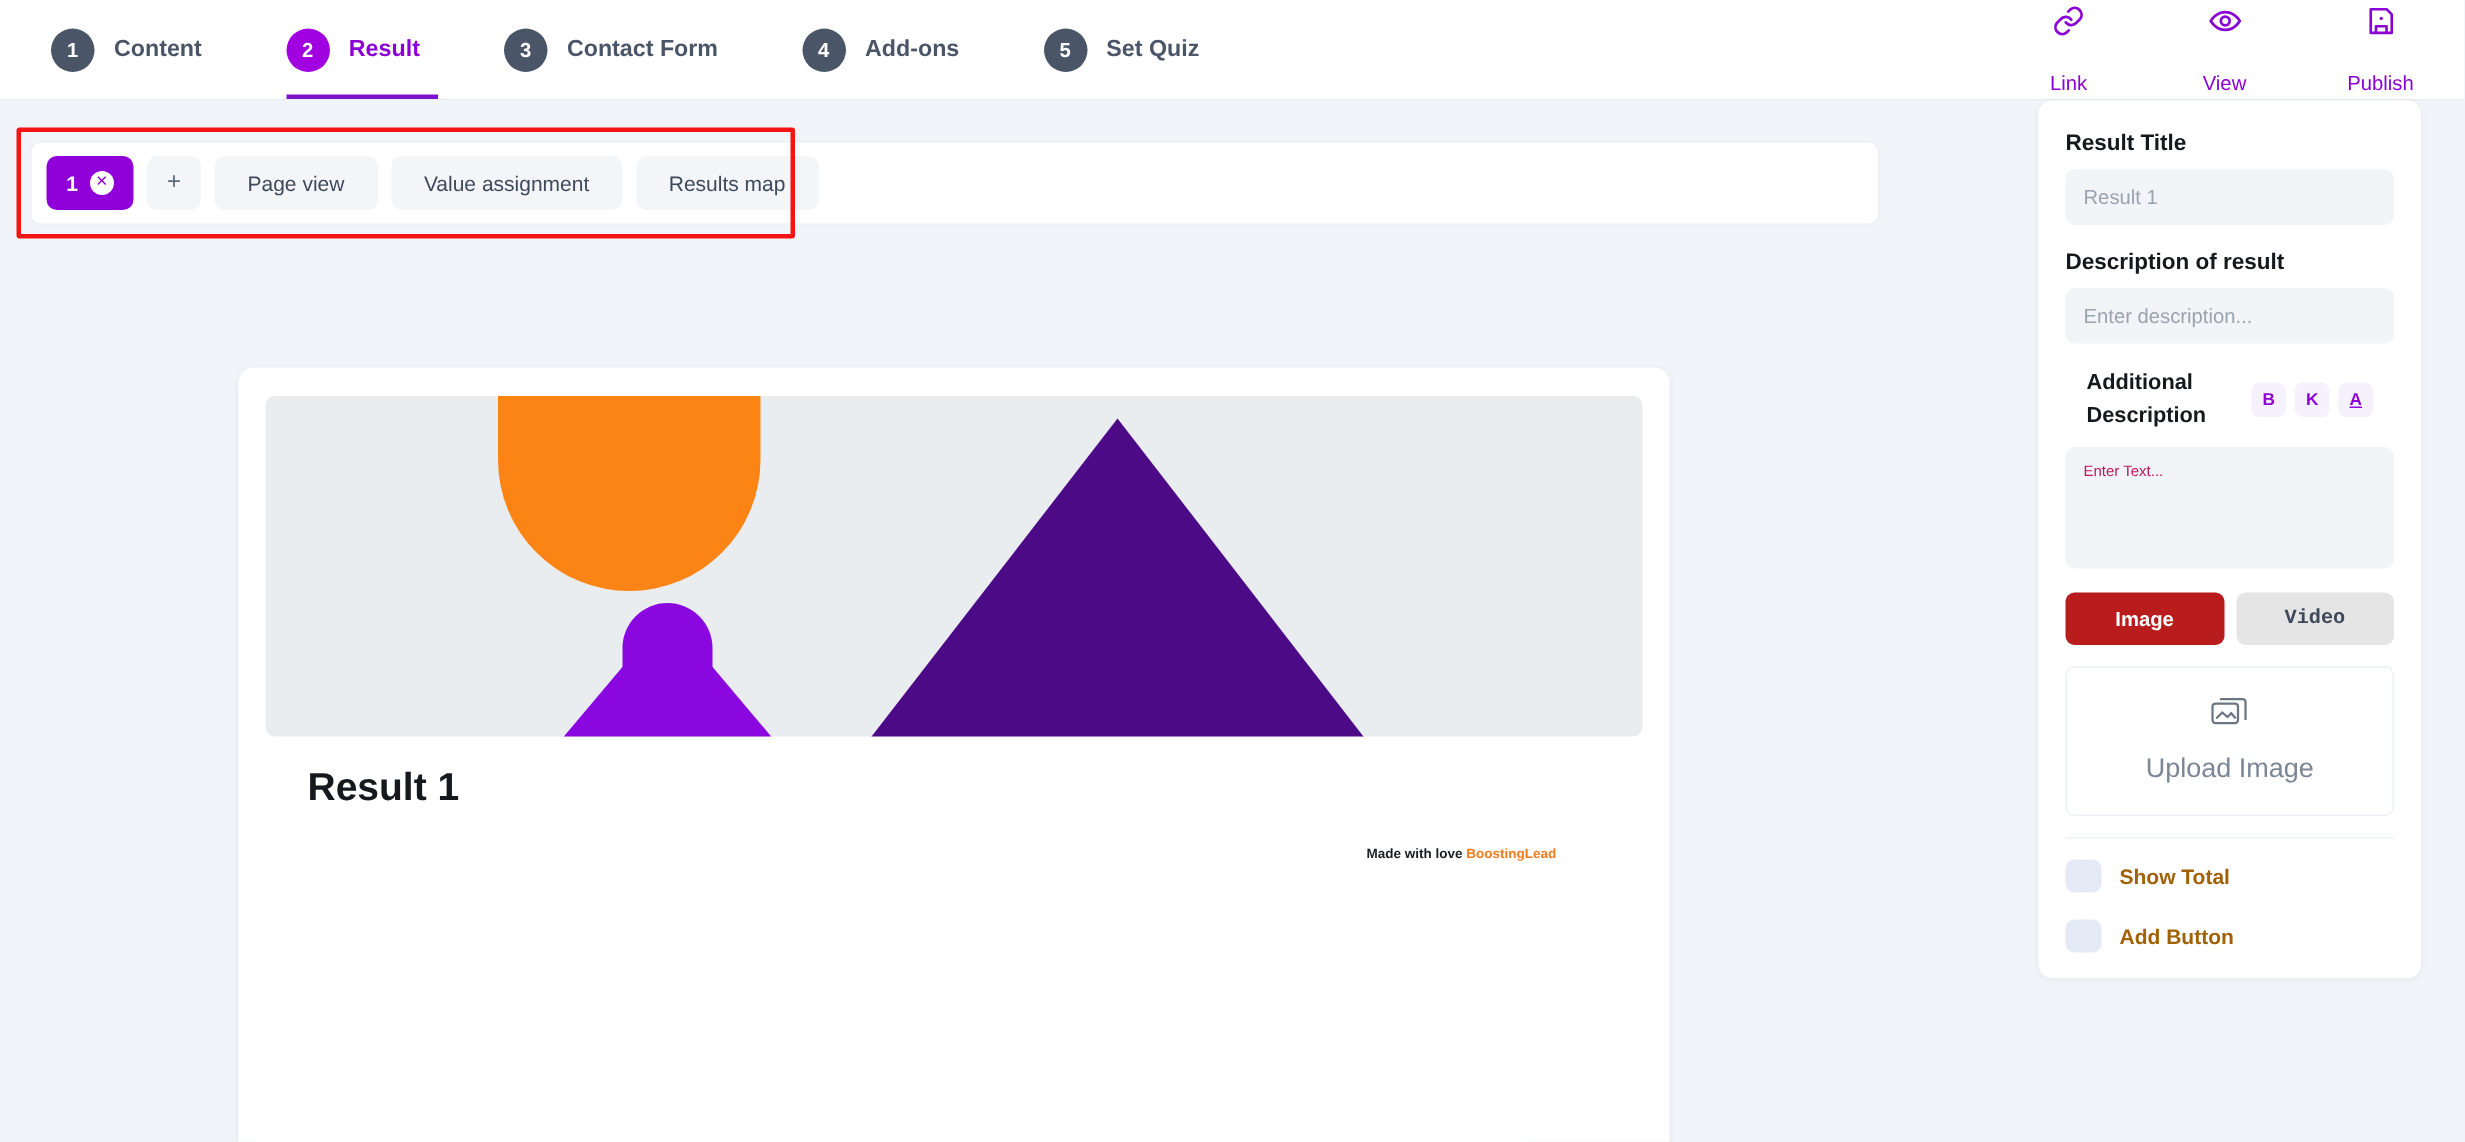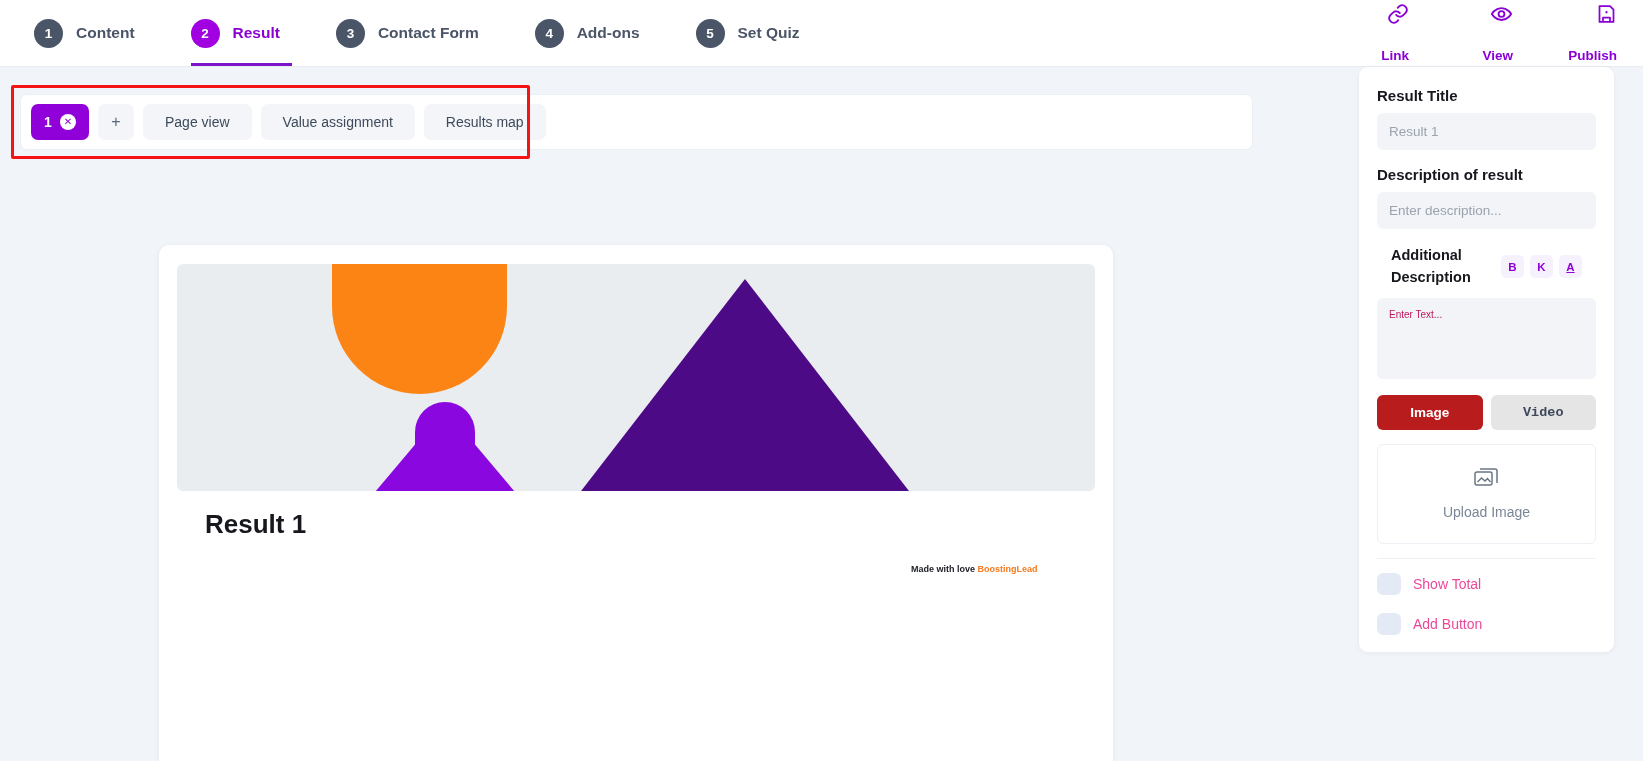--- a/index.html
+++ b/index.html
@@ -41,22 +41,22 @@
     content: ""; position: absolute;
     left: 0; right: 22px; bottom: 0; height: 3px;
     background: #7b14c9;
   }
 
   .topactions {
     position: absolute; right: 26px; top: 0;
     height: 100%; display: flex; align-items: center; gap: 44px;
   }
   .topaction {
-    display: flex; flex-direction: column; align-items: flex-end; gap: 23px;
-    cursor: pointer; width: 60px; font-weight: bold;
+    display: flex; flex-direction: column; align-items: center; gap: 23px;
+    cursor: pointer; width: 60px;
   }
   .topaction-label { font-size: 13.5px; color: #8b00d4; }
   .topaction svg { display: block; }
 
   
   .content { position: relative; height: 694px; }
 
   .toolbar-highlight {
     position: absolute;
     left: 11px; top: 18px;
@@ -215,31 +215,31 @@
   .media-tab.active { background: #b91c1c; color: #ffffff; }
   .media-tab.inactive { background: #e5e5e5; color: #3e4a5b; font-family: Liberation Mono, monospace; }
   .upload-box {
     height: 100px; width: 100%;
     border: 1px solid #edf0f4; border-radius: 6px;
     display: flex; flex-direction: column;
     align-items: center; justify-content: center; gap: 10px;
     cursor: pointer;
     margin-bottom: 14px;
   }
-  .upload-label { font-size: 14px; color: #7b8796; }
+  .upload-label { font-size: 18px; color: #7b8796; }
   .divider { height: 1px; background: #eef1f5; margin-bottom: 14px; }
   .toggle-row {
     display: flex; align-items: center; gap: 12px;
     margin-bottom: 18px; cursor: pointer;
   }
   .toggle-box {
     width: 24px; height: 22px; border-radius: 6px;
     background: #e3eaf5; flex: 0 0 auto;
   }
-  .toggle-label { font-size: 14px; color: #ec4899; }
+  .toggle-label { font-size: 14px; color: #a16207; font-weight: bold; }
 </style>
 </head>
 <body>
 
 <div class="topbar">
   <div class="steps" id="steps">
       <div class="step">
         <div class="step-badge">1</div>
         <div class="step-label">Content</div>
       </div>

